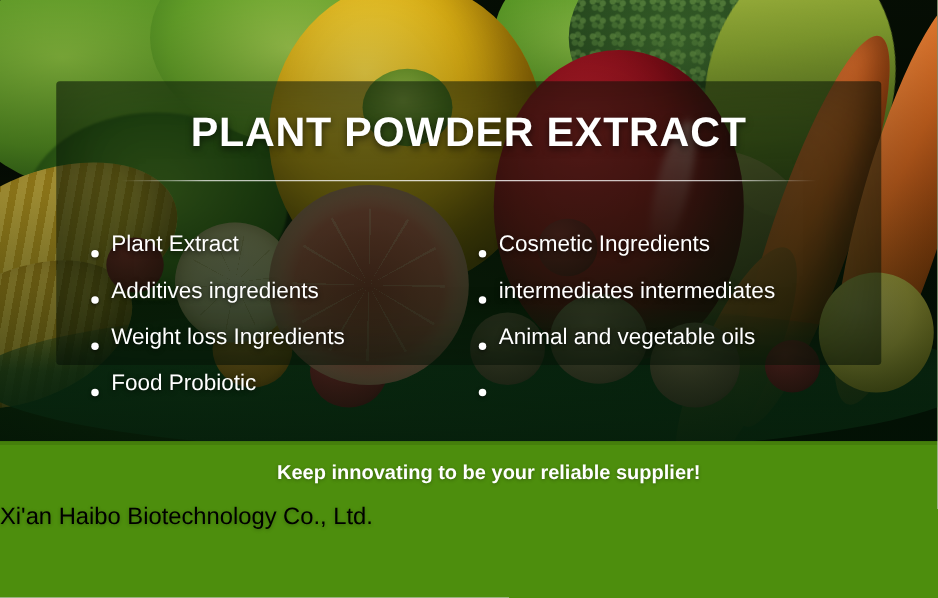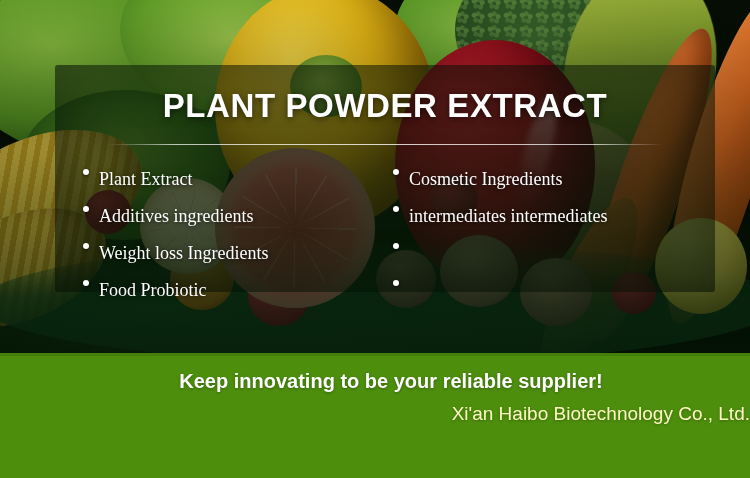--- a/index.html
+++ b/index.html
@@ -230,21 +230,21 @@
   
   .photo .darken {
     position: absolute; inset: 0;
     background:
       linear-gradient(180deg, rgba(0,0,0,.10) 0%, rgba(0,0,0,.34) 40%, rgba(2,16,4,.62) 78%, rgba(2,18,5,.80) 100%);
   }
 
   
   .panel {
     position: absolute;
-    left: 55px;
+    left: 45px;
     top: 65px;
     width: 660px;
     height: 227px;
     border-radius: 3px;
     background: rgba(8, 26, 8, 0.46);
     box-shadow: inset 0 0 60px rgba(0,0,0,.30);
   }
 
   .title {
     position: absolute;
@@ -286,28 +286,27 @@
   .col-left  { padding-left: 28px; }
   .col-right { padding-left: 8px; }
 
   ul.feature-list {
     list-style: none;
     margin: 0;
     padding: 0;
   }
   ul.feature-list li {
     display: flex;
-    align-items: flex-start;
+    align-items: flex-end;
     height: 37px;
     color: #ffffff;
     font-size: 18px;
     font-weight: normal;
     text-shadow: 0 1px 4px rgba(0,0,0,.65);
     white-space: nowrap;
-    font-family: Liberation Serif, serif;
   }
   .bullet {
     width: 6px;
     height: 6px;
     border-radius: 50%;
     background: #ffffff;
     margin-right: 10px;
     flex: 0 0 auto;
     box-shadow: 0 1px 3px rgba(0,0,0,.6);
   }
@@ -325,32 +324,32 @@
     position: absolute;
     left: 0; top: 0; width: 100%; height: 3px;
     background: rgba(0,0,0,.10);
   }
   .tagline {
     position: absolute;
     left: 0; right: 0;
     top: 17px;
     text-align: center;
     color: #ffffff;
-    font-size: 20px;
+    font-size: 16px;
     font-weight: bold;
     text-shadow: 0 1px 3px rgba(0,0,0,.30);
     font-family: "Liberation Sans", sans-serif;
     padding-left: 32px;
   }
   .company {
     position: absolute;
     left: 0; right: 0;
     top: 50px;
-    text-align: right;
-    color: #fef9c3;
+    text-align: left;
+    color: #000000;
     font-size: 19px;
     font-weight: normal;
     text-shadow: 0 1px 3px rgba(0,0,0,.25);
     font-family: "Liberation Sans", sans-serif;
   }
 </style>
 </head>
 <body>
 
 <div id="banner">
@@ -432,20 +431,21 @@
           <li>
             <span class="bullet"></span>
             <span>Cosmetic Ingredients</span>
           </li>
           <li>
             <span class="bullet"></span>
             <span>intermediates intermediates</span>
           </li>
           <li>
             <span class="bullet"></span>
+            <span>Animal and vegetable oils</span>
           </li>
           <li>
             <span class="bullet"></span>
           </li>
         </ul>
       </div>
 
     </div>
   </div>
 

